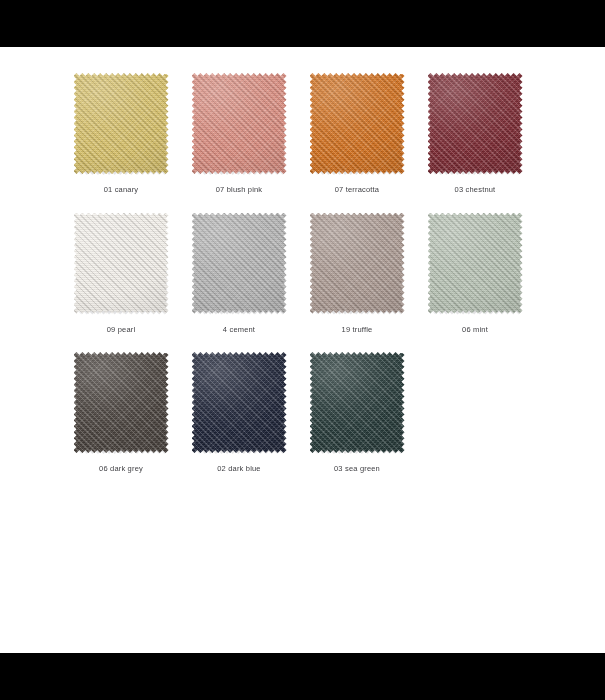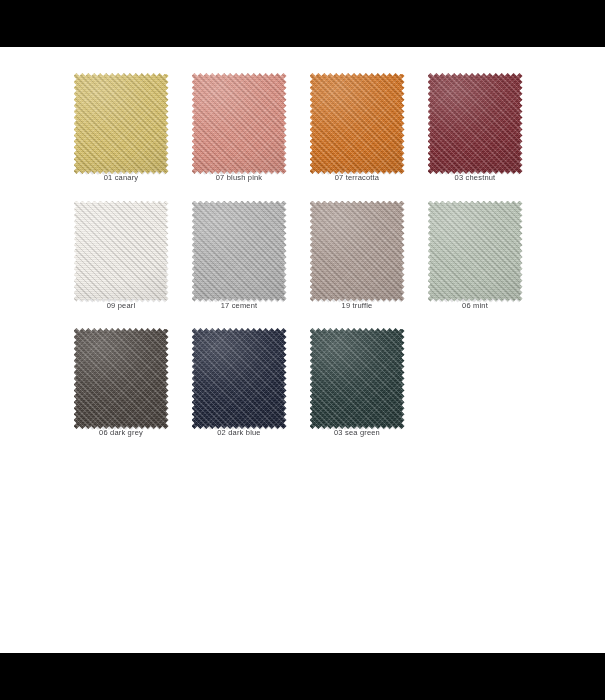--- a/index.html
+++ b/index.html
@@ -138,21 +138,21 @@
     background:
       radial-gradient(120% 95% at 28% 18%,
         rgba(255,255,255,0.20) 0%,
         rgba(255,255,255,0.05) 42%,
         rgba(0,0,0,0.00) 66%,
         rgba(0,0,0,0.07) 100%);
     pointer-events: none;
   }
 
   .chip-label {
-    margin-top: 0;
+    margin-top: 12px;
     font-size: 7.5px;
     letter-spacing: 0.18px;
     color: #3f3f43;
     text-align: center;
     white-space: nowrap;
     line-height: 1;
   }
 </style>
 </head>
 <body>
@@ -208,21 +208,21 @@
             <div class="chip" style="background-color: rgb(242, 239, 233); clip-path: polygon(0% 2.97%, 3.125% 0%, 6.25% 2.97%, 9.375% 0%, 12.5% 2.97%, 15.625% 0%, 18.75% 2.97%, 21.875% 0%, 25% 2.97%, 28.125% 0%, 31.25% 2.97%, 34.375% 0%, 37.5% 2.97%, 40.625% 0%, 43.75% 2.97%, 46.875% 0%, 50% 2.97%, 53.125% 0%, 56.25% 2.97%, 59.375% 0%, 62.5% 2.97%, 65.625% 0%, 68.75% 2.97%, 71.875% 0%, 75% 2.97%, 78.125% 0%, 81.25% 2.97%, 84.375% 0%, 87.5% 2.97%, 90.625% 0%, 93.75% 2.97%, 96.875% 0%, 96.842% 0%, 100% 2.941%, 96.842% 5.882%, 100% 8.824%, 96.842% 11.765%, 100% 14.706%, 96.842% 17.647%, 100% 20.588%, 96.842% 23.529%, 100% 26.471%, 96.842% 29.412%, 100% 32.353%, 96.842% 35.294%, 100% 38.235%, 96.842% 41.176%, 100% 44.118%, 96.842% 47.059%, 100% 50%, 96.842% 52.941%, 100% 55.882%, 96.842% 58.824%, 100% 61.765%, 96.842% 64.706%, 100% 67.647%, 96.842% 70.588%, 100% 73.529%, 96.842% 76.471%, 100% 79.412%, 96.842% 82.353%, 100% 85.294%, 96.842% 88.235%, 100% 91.176%, 96.842% 94.118%, 100% 97.059%, 100% 97.03%, 96.875% 100%, 93.75% 97.03%, 90.625% 100%, 87.5% 97.03%, 84.375% 100%, 81.25% 97.03%, 78.125% 100%, 75% 97.03%, 71.875% 100%, 68.75% 97.03%, 65.625% 100%, 62.5% 97.03%, 59.375% 100%, 56.25% 97.03%, 53.125% 100%, 50% 97.03%, 46.875% 100%, 43.75% 97.03%, 40.625% 100%, 37.5% 97.03%, 34.375% 100%, 31.25% 97.03%, 28.125% 100%, 25% 97.03%, 21.875% 100%, 18.75% 97.03%, 15.625% 100%, 12.5% 97.03%, 9.375% 100%, 6.25% 97.03%, 3.125% 100%, 3.158% 100%, 0% 97.059%, 3.158% 94.118%, 0% 91.176%, 3.158% 88.235%, 0% 85.294%, 3.158% 82.353%, 0% 79.412%, 3.158% 76.471%, 0% 73.529%, 3.158% 70.588%, 0% 67.647%, 3.158% 64.706%, 0% 61.765%, 3.158% 58.824%, 0% 55.882%, 3.158% 52.941%, 0% 50%, 3.158% 47.059%, 0% 44.118%, 3.158% 41.176%, 0% 38.235%, 3.158% 35.294%, 0% 32.353%, 3.158% 29.412%, 0% 26.471%, 3.158% 23.529%, 0% 20.588%, 3.158% 17.647%, 0% 14.706%, 3.158% 11.765%, 0% 8.824%, 3.158% 5.882%, 0% 2.941%); mask-image: none;"></div>
           </div>
           <div class="chip-label">09 pearl</div>
         </div>
 
         <div class="swatch-cell">
           <div class="chip-wrap">
             <div class="chip-shadow" style="clip-path: polygon(0% 2.97%, 3.125% 0%, 6.25% 2.97%, 9.375% 0%, 12.5% 2.97%, 15.625% 0%, 18.75% 2.97%, 21.875% 0%, 25% 2.97%, 28.125% 0%, 31.25% 2.97%, 34.375% 0%, 37.5% 2.97%, 40.625% 0%, 43.75% 2.97%, 46.875% 0%, 50% 2.97%, 53.125% 0%, 56.25% 2.97%, 59.375% 0%, 62.5% 2.97%, 65.625% 0%, 68.75% 2.97%, 71.875% 0%, 75% 2.97%, 78.125% 0%, 81.25% 2.97%, 84.375% 0%, 87.5% 2.97%, 90.625% 0%, 93.75% 2.97%, 96.875% 0%, 96.842% 0%, 100% 2.941%, 96.842% 5.882%, 100% 8.824%, 96.842% 11.765%, 100% 14.706%, 96.842% 17.647%, 100% 20.588%, 96.842% 23.529%, 100% 26.471%, 96.842% 29.412%, 100% 32.353%, 96.842% 35.294%, 100% 38.235%, 96.842% 41.176%, 100% 44.118%, 96.842% 47.059%, 100% 50%, 96.842% 52.941%, 100% 55.882%, 96.842% 58.824%, 100% 61.765%, 96.842% 64.706%, 100% 67.647%, 96.842% 70.588%, 100% 73.529%, 96.842% 76.471%, 100% 79.412%, 96.842% 82.353%, 100% 85.294%, 96.842% 88.235%, 100% 91.176%, 96.842% 94.118%, 100% 97.059%, 100% 97.03%, 96.875% 100%, 93.75% 97.03%, 90.625% 100%, 87.5% 97.03%, 84.375% 100%, 81.25% 97.03%, 78.125% 100%, 75% 97.03%, 71.875% 100%, 68.75% 97.03%, 65.625% 100%, 62.5% 97.03%, 59.375% 100%, 56.25% 97.03%, 53.125% 100%, 50% 97.03%, 46.875% 100%, 43.75% 97.03%, 40.625% 100%, 37.5% 97.03%, 34.375% 100%, 31.25% 97.03%, 28.125% 100%, 25% 97.03%, 21.875% 100%, 18.75% 97.03%, 15.625% 100%, 12.5% 97.03%, 9.375% 100%, 6.25% 97.03%, 3.125% 100%, 3.158% 100%, 0% 97.059%, 3.158% 94.118%, 0% 91.176%, 3.158% 88.235%, 0% 85.294%, 3.158% 82.353%, 0% 79.412%, 3.158% 76.471%, 0% 73.529%, 3.158% 70.588%, 0% 67.647%, 3.158% 64.706%, 0% 61.765%, 3.158% 58.824%, 0% 55.882%, 3.158% 52.941%, 0% 50%, 3.158% 47.059%, 0% 44.118%, 3.158% 41.176%, 0% 38.235%, 3.158% 35.294%, 0% 32.353%, 3.158% 29.412%, 0% 26.471%, 3.158% 23.529%, 0% 20.588%, 3.158% 17.647%, 0% 14.706%, 3.158% 11.765%, 0% 8.824%, 3.158% 5.882%, 0% 2.941%);"></div>
             <div class="chip" style="background-color: rgb(180, 180, 180); clip-path: polygon(0% 2.97%, 3.125% 0%, 6.25% 2.97%, 9.375% 0%, 12.5% 2.97%, 15.625% 0%, 18.75% 2.97%, 21.875% 0%, 25% 2.97%, 28.125% 0%, 31.25% 2.97%, 34.375% 0%, 37.5% 2.97%, 40.625% 0%, 43.75% 2.97%, 46.875% 0%, 50% 2.97%, 53.125% 0%, 56.25% 2.97%, 59.375% 0%, 62.5% 2.97%, 65.625% 0%, 68.75% 2.97%, 71.875% 0%, 75% 2.97%, 78.125% 0%, 81.25% 2.97%, 84.375% 0%, 87.5% 2.97%, 90.625% 0%, 93.75% 2.97%, 96.875% 0%, 96.842% 0%, 100% 2.941%, 96.842% 5.882%, 100% 8.824%, 96.842% 11.765%, 100% 14.706%, 96.842% 17.647%, 100% 20.588%, 96.842% 23.529%, 100% 26.471%, 96.842% 29.412%, 100% 32.353%, 96.842% 35.294%, 100% 38.235%, 96.842% 41.176%, 100% 44.118%, 96.842% 47.059%, 100% 50%, 96.842% 52.941%, 100% 55.882%, 96.842% 58.824%, 100% 61.765%, 96.842% 64.706%, 100% 67.647%, 96.842% 70.588%, 100% 73.529%, 96.842% 76.471%, 100% 79.412%, 96.842% 82.353%, 100% 85.294%, 96.842% 88.235%, 100% 91.176%, 96.842% 94.118%, 100% 97.059%, 100% 97.03%, 96.875% 100%, 93.75% 97.03%, 90.625% 100%, 87.5% 97.03%, 84.375% 100%, 81.25% 97.03%, 78.125% 100%, 75% 97.03%, 71.875% 100%, 68.75% 97.03%, 65.625% 100%, 62.5% 97.03%, 59.375% 100%, 56.25% 97.03%, 53.125% 100%, 50% 97.03%, 46.875% 100%, 43.75% 97.03%, 40.625% 100%, 37.5% 97.03%, 34.375% 100%, 31.25% 97.03%, 28.125% 100%, 25% 97.03%, 21.875% 100%, 18.75% 97.03%, 15.625% 100%, 12.5% 97.03%, 9.375% 100%, 6.25% 97.03%, 3.125% 100%, 3.158% 100%, 0% 97.059%, 3.158% 94.118%, 0% 91.176%, 3.158% 88.235%, 0% 85.294%, 3.158% 82.353%, 0% 79.412%, 3.158% 76.471%, 0% 73.529%, 3.158% 70.588%, 0% 67.647%, 3.158% 64.706%, 0% 61.765%, 3.158% 58.824%, 0% 55.882%, 3.158% 52.941%, 0% 50%, 3.158% 47.059%, 0% 44.118%, 3.158% 41.176%, 0% 38.235%, 3.158% 35.294%, 0% 32.353%, 3.158% 29.412%, 0% 26.471%, 3.158% 23.529%, 0% 20.588%, 3.158% 17.647%, 0% 14.706%, 3.158% 11.765%, 0% 8.824%, 3.158% 5.882%, 0% 2.941%); mask-image: none;"></div>
           </div>
-          <div class="chip-label">17 cement</div>
+          <div class="chip-label">4 cement</div>
         </div>
 
         <div class="swatch-cell">
           <div class="chip-wrap">
             <div class="chip-shadow" style="clip-path: polygon(0% 2.97%, 3.125% 0%, 6.25% 2.97%, 9.375% 0%, 12.5% 2.97%, 15.625% 0%, 18.75% 2.97%, 21.875% 0%, 25% 2.97%, 28.125% 0%, 31.25% 2.97%, 34.375% 0%, 37.5% 2.97%, 40.625% 0%, 43.75% 2.97%, 46.875% 0%, 50% 2.97%, 53.125% 0%, 56.25% 2.97%, 59.375% 0%, 62.5% 2.97%, 65.625% 0%, 68.75% 2.97%, 71.875% 0%, 75% 2.97%, 78.125% 0%, 81.25% 2.97%, 84.375% 0%, 87.5% 2.97%, 90.625% 0%, 93.75% 2.97%, 96.875% 0%, 96.842% 0%, 100% 2.941%, 96.842% 5.882%, 100% 8.824%, 96.842% 11.765%, 100% 14.706%, 96.842% 17.647%, 100% 20.588%, 96.842% 23.529%, 100% 26.471%, 96.842% 29.412%, 100% 32.353%, 96.842% 35.294%, 100% 38.235%, 96.842% 41.176%, 100% 44.118%, 96.842% 47.059%, 100% 50%, 96.842% 52.941%, 100% 55.882%, 96.842% 58.824%, 100% 61.765%, 96.842% 64.706%, 100% 67.647%, 96.842% 70.588%, 100% 73.529%, 96.842% 76.471%, 100% 79.412%, 96.842% 82.353%, 100% 85.294%, 96.842% 88.235%, 100% 91.176%, 96.842% 94.118%, 100% 97.059%, 100% 97.03%, 96.875% 100%, 93.75% 97.03%, 90.625% 100%, 87.5% 97.03%, 84.375% 100%, 81.25% 97.03%, 78.125% 100%, 75% 97.03%, 71.875% 100%, 68.75% 97.03%, 65.625% 100%, 62.5% 97.03%, 59.375% 100%, 56.25% 97.03%, 53.125% 100%, 50% 97.03%, 46.875% 100%, 43.75% 97.03%, 40.625% 100%, 37.5% 97.03%, 34.375% 100%, 31.25% 97.03%, 28.125% 100%, 25% 97.03%, 21.875% 100%, 18.75% 97.03%, 15.625% 100%, 12.5% 97.03%, 9.375% 100%, 6.25% 97.03%, 3.125% 100%, 3.158% 100%, 0% 97.059%, 3.158% 94.118%, 0% 91.176%, 3.158% 88.235%, 0% 85.294%, 3.158% 82.353%, 0% 79.412%, 3.158% 76.471%, 0% 73.529%, 3.158% 70.588%, 0% 67.647%, 3.158% 64.706%, 0% 61.765%, 3.158% 58.824%, 0% 55.882%, 3.158% 52.941%, 0% 50%, 3.158% 47.059%, 0% 44.118%, 3.158% 41.176%, 0% 38.235%, 3.158% 35.294%, 0% 32.353%, 3.158% 29.412%, 0% 26.471%, 3.158% 23.529%, 0% 20.588%, 3.158% 17.647%, 0% 14.706%, 3.158% 11.765%, 0% 8.824%, 3.158% 5.882%, 0% 2.941%);"></div>
             <div class="chip" style="background-color: rgb(172, 155, 147); clip-path: polygon(0% 2.97%, 3.125% 0%, 6.25% 2.97%, 9.375% 0%, 12.5% 2.97%, 15.625% 0%, 18.75% 2.97%, 21.875% 0%, 25% 2.97%, 28.125% 0%, 31.25% 2.97%, 34.375% 0%, 37.5% 2.97%, 40.625% 0%, 43.75% 2.97%, 46.875% 0%, 50% 2.97%, 53.125% 0%, 56.25% 2.97%, 59.375% 0%, 62.5% 2.97%, 65.625% 0%, 68.75% 2.97%, 71.875% 0%, 75% 2.97%, 78.125% 0%, 81.25% 2.97%, 84.375% 0%, 87.5% 2.97%, 90.625% 0%, 93.75% 2.97%, 96.875% 0%, 96.842% 0%, 100% 2.941%, 96.842% 5.882%, 100% 8.824%, 96.842% 11.765%, 100% 14.706%, 96.842% 17.647%, 100% 20.588%, 96.842% 23.529%, 100% 26.471%, 96.842% 29.412%, 100% 32.353%, 96.842% 35.294%, 100% 38.235%, 96.842% 41.176%, 100% 44.118%, 96.842% 47.059%, 100% 50%, 96.842% 52.941%, 100% 55.882%, 96.842% 58.824%, 100% 61.765%, 96.842% 64.706%, 100% 67.647%, 96.842% 70.588%, 100% 73.529%, 96.842% 76.471%, 100% 79.412%, 96.842% 82.353%, 100% 85.294%, 96.842% 88.235%, 100% 91.176%, 96.842% 94.118%, 100% 97.059%, 100% 97.03%, 96.875% 100%, 93.75% 97.03%, 90.625% 100%, 87.5% 97.03%, 84.375% 100%, 81.25% 97.03%, 78.125% 100%, 75% 97.03%, 71.875% 100%, 68.75% 97.03%, 65.625% 100%, 62.5% 97.03%, 59.375% 100%, 56.25% 97.03%, 53.125% 100%, 50% 97.03%, 46.875% 100%, 43.75% 97.03%, 40.625% 100%, 37.5% 97.03%, 34.375% 100%, 31.25% 97.03%, 28.125% 100%, 25% 97.03%, 21.875% 100%, 18.75% 97.03%, 15.625% 100%, 12.5% 97.03%, 9.375% 100%, 6.25% 97.03%, 3.125% 100%, 3.158% 100%, 0% 97.059%, 3.158% 94.118%, 0% 91.176%, 3.158% 88.235%, 0% 85.294%, 3.158% 82.353%, 0% 79.412%, 3.158% 76.471%, 0% 73.529%, 3.158% 70.588%, 0% 67.647%, 3.158% 64.706%, 0% 61.765%, 3.158% 58.824%, 0% 55.882%, 3.158% 52.941%, 0% 50%, 3.158% 47.059%, 0% 44.118%, 3.158% 41.176%, 0% 38.235%, 3.158% 35.294%, 0% 32.353%, 3.158% 29.412%, 0% 26.471%, 3.158% 23.529%, 0% 20.588%, 3.158% 17.647%, 0% 14.706%, 3.158% 11.765%, 0% 8.824%, 3.158% 5.882%, 0% 2.941%); mask-image: none;"></div>
           </div>
           <div class="chip-label">19 truffle</div>
         </div>
 

